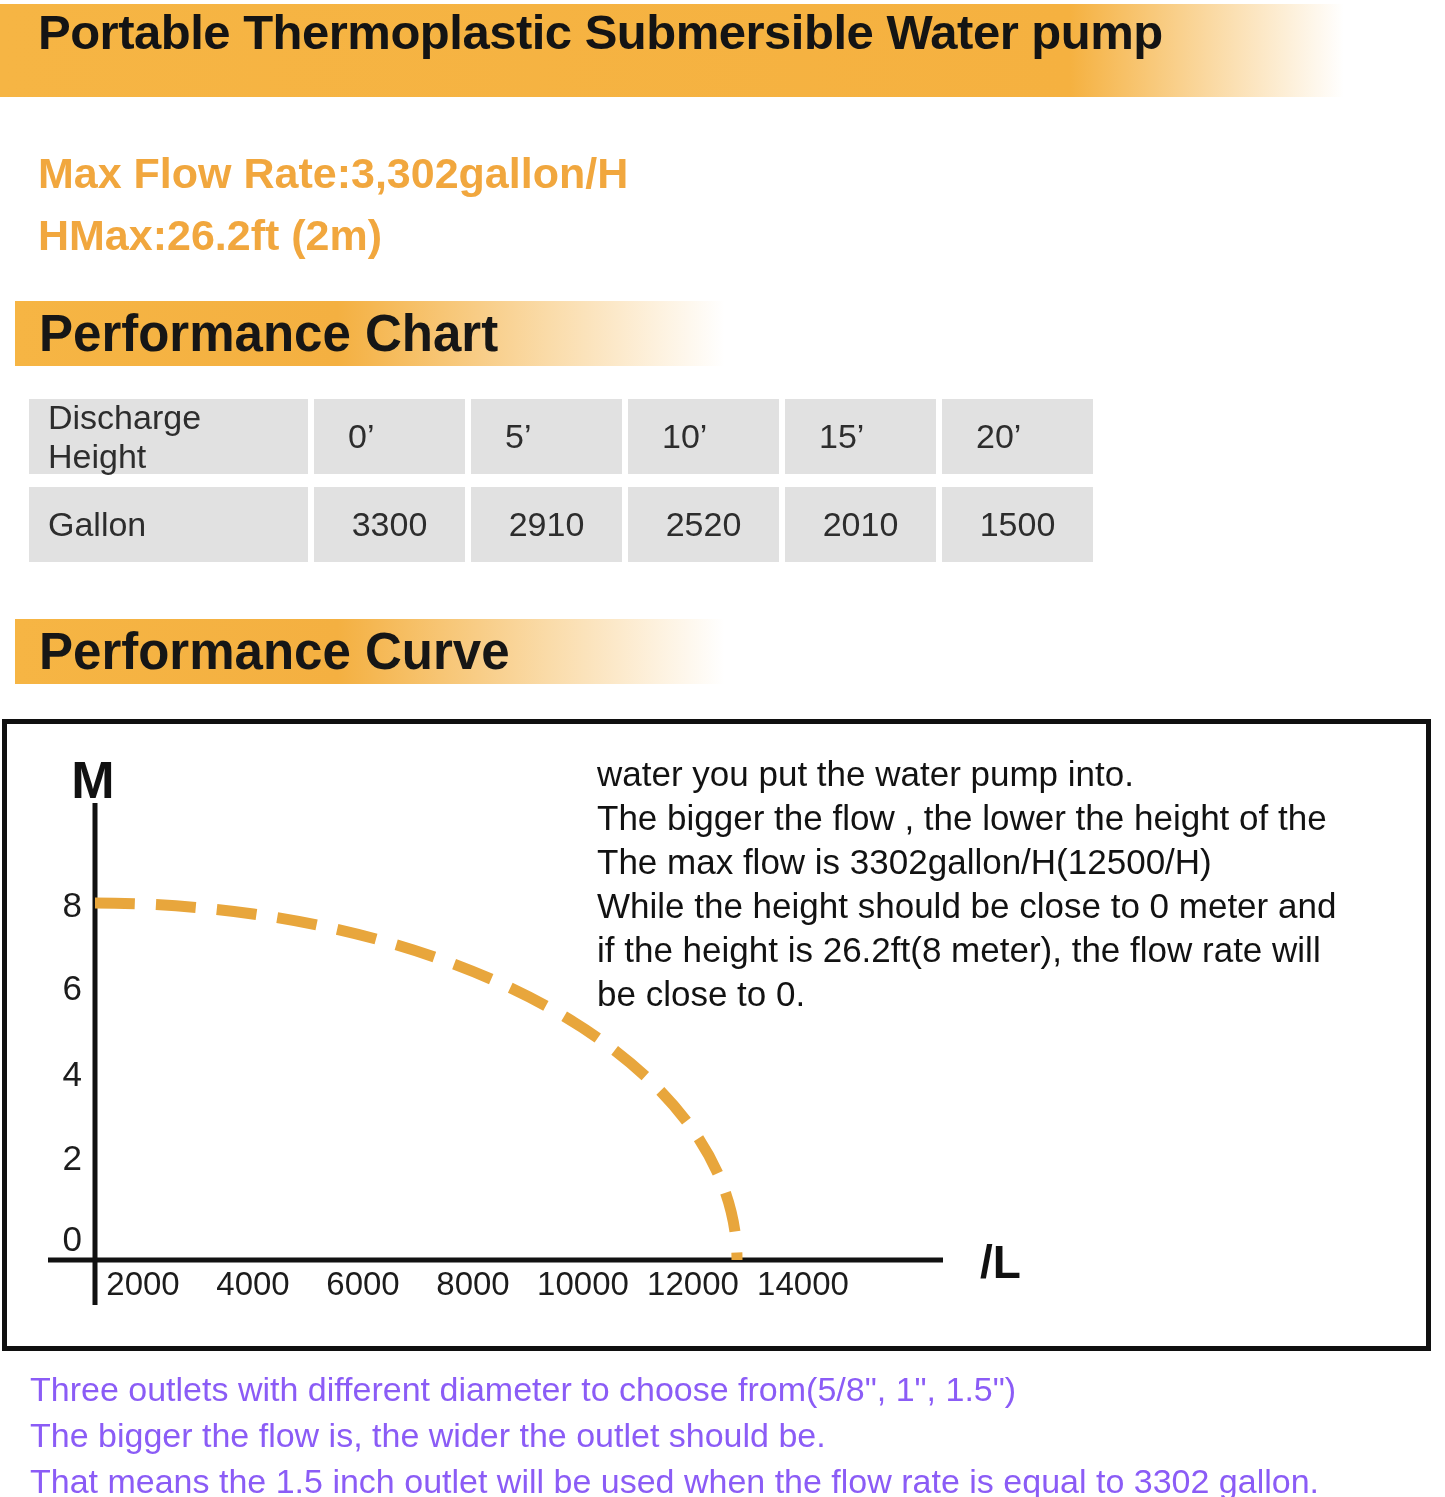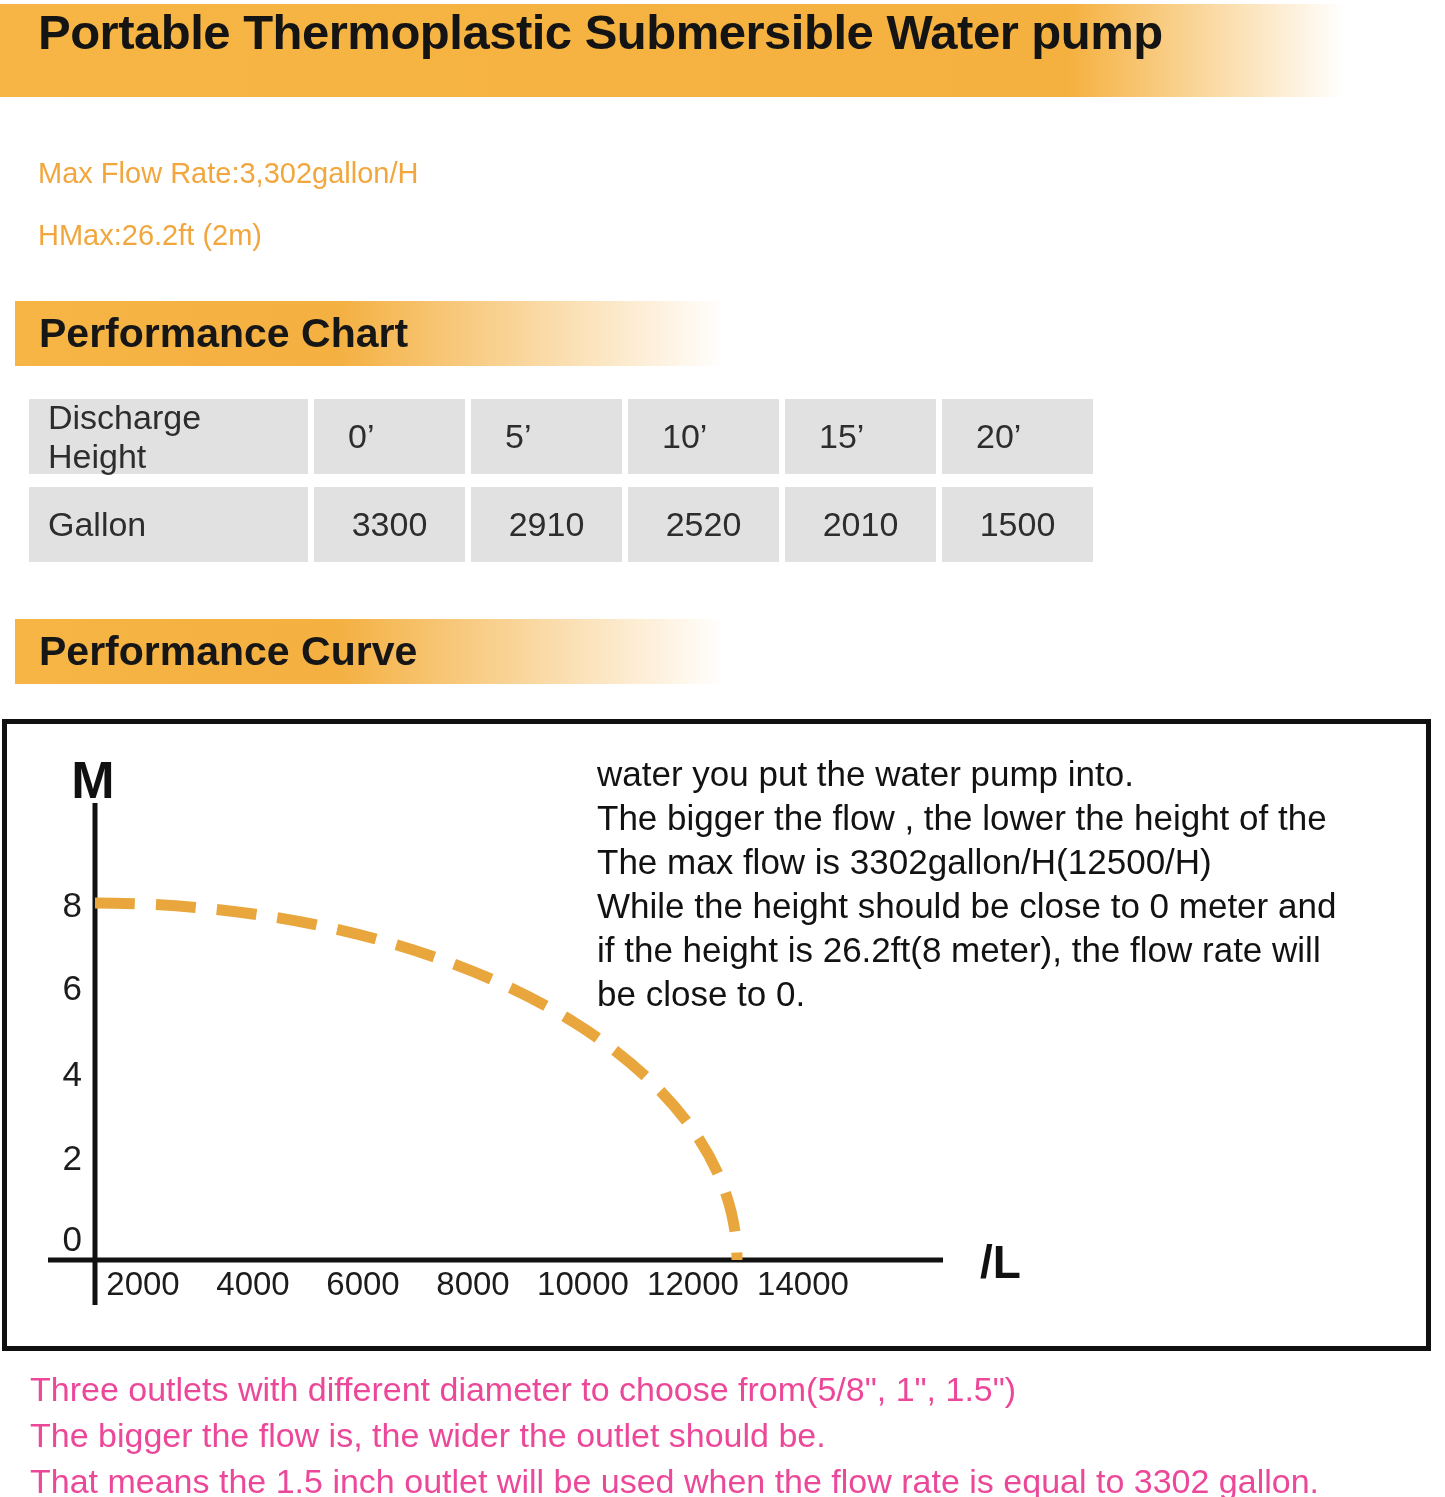--- a/index.html
+++ b/index.html
@@ -8,27 +8,27 @@
 
   
   .banner{position:absolute;left:0;top:4px;width:1445px;height:93px;
           background:linear-gradient(90deg,#F6B544 0%,#F5B140 74%,#ffffff 93%);
           display:flex;align-items:flex-start;}
   .banner .title{font-size:49px;font-weight:bold;color:#141414;padding-left:38px;
                  letter-spacing:-0.5px;white-space:nowrap;}
 
   
   .specs{position:absolute;left:38px;top:142px;}
-  .spec-line{font-size:29px;font-weight:normal;color:#F1A73E;line-height:62px;white-space:nowrap;}
+  .spec-line{font-size:43px;font-weight:bold;color:#F1A73E;line-height:62px;white-space:nowrap;}
 
   
   .section-band{position:absolute;left:15px;width:1075px;height:65px;
           background:linear-gradient(90deg,#F6B544 0%,#F4B041 30%,#ffffff 66%);
           display:flex;align-items:center;}
-  .section-band .heading{font-size:41px;font-weight:bold;color:#161616;padding-left:24px;white-space:nowrap;}
+  .section-band .heading{font-size:51px;font-weight:bold;color:#161616;padding-left:24px;white-space:nowrap;}
   #band-chart{top:301px;}
   #band-curve{top:619px;}
 
   
   .ptable{position:absolute;left:29px;top:399px;width:1064px;
           display:flex;flex-direction:column;row-gap:13px;}
   .prow{display:flex;column-gap:6px;height:75px;}
   .pcell{background:#E1E1E1;display:flex;align-items:center;
          font-size:34px;color:#2d2d2d;}
   .pcell.label{width:279px;padding-left:19px;box-sizing:border-box;}
@@ -45,21 +45,21 @@
   .xtick-text{font-family:"Liberation Sans",sans-serif;font-size:33px;fill:#1c1c1c;}
   .axis-label{font-family:"Liberation Sans",sans-serif;font-weight:bold;fill:#111111;}
   .curve{fill:none;stroke:#E8A63C;stroke-width:11;stroke-dasharray:40 21;}
 
   
   .note{position:absolute;left:597px;top:752px;width:845px;}
   .note div{font-size:35px;line-height:44px;color:#121212;white-space:nowrap;}
 
   
   .footer{position:absolute;left:30px;top:1366px;width:1410px;}
-  .footer div{font-size:34px;line-height:46px;color:#ec4899;white-space:nowrap;}
+  .footer div{font-size:34px;line-height:46px;color:#8b5cf6;white-space:nowrap;}
 </style>
 </head>
 <body>
 
 <div id="page">
 
   <div class="banner">
     <div class="title">Portable Thermoplastic Submersible Water pump</div>
   </div>
 

